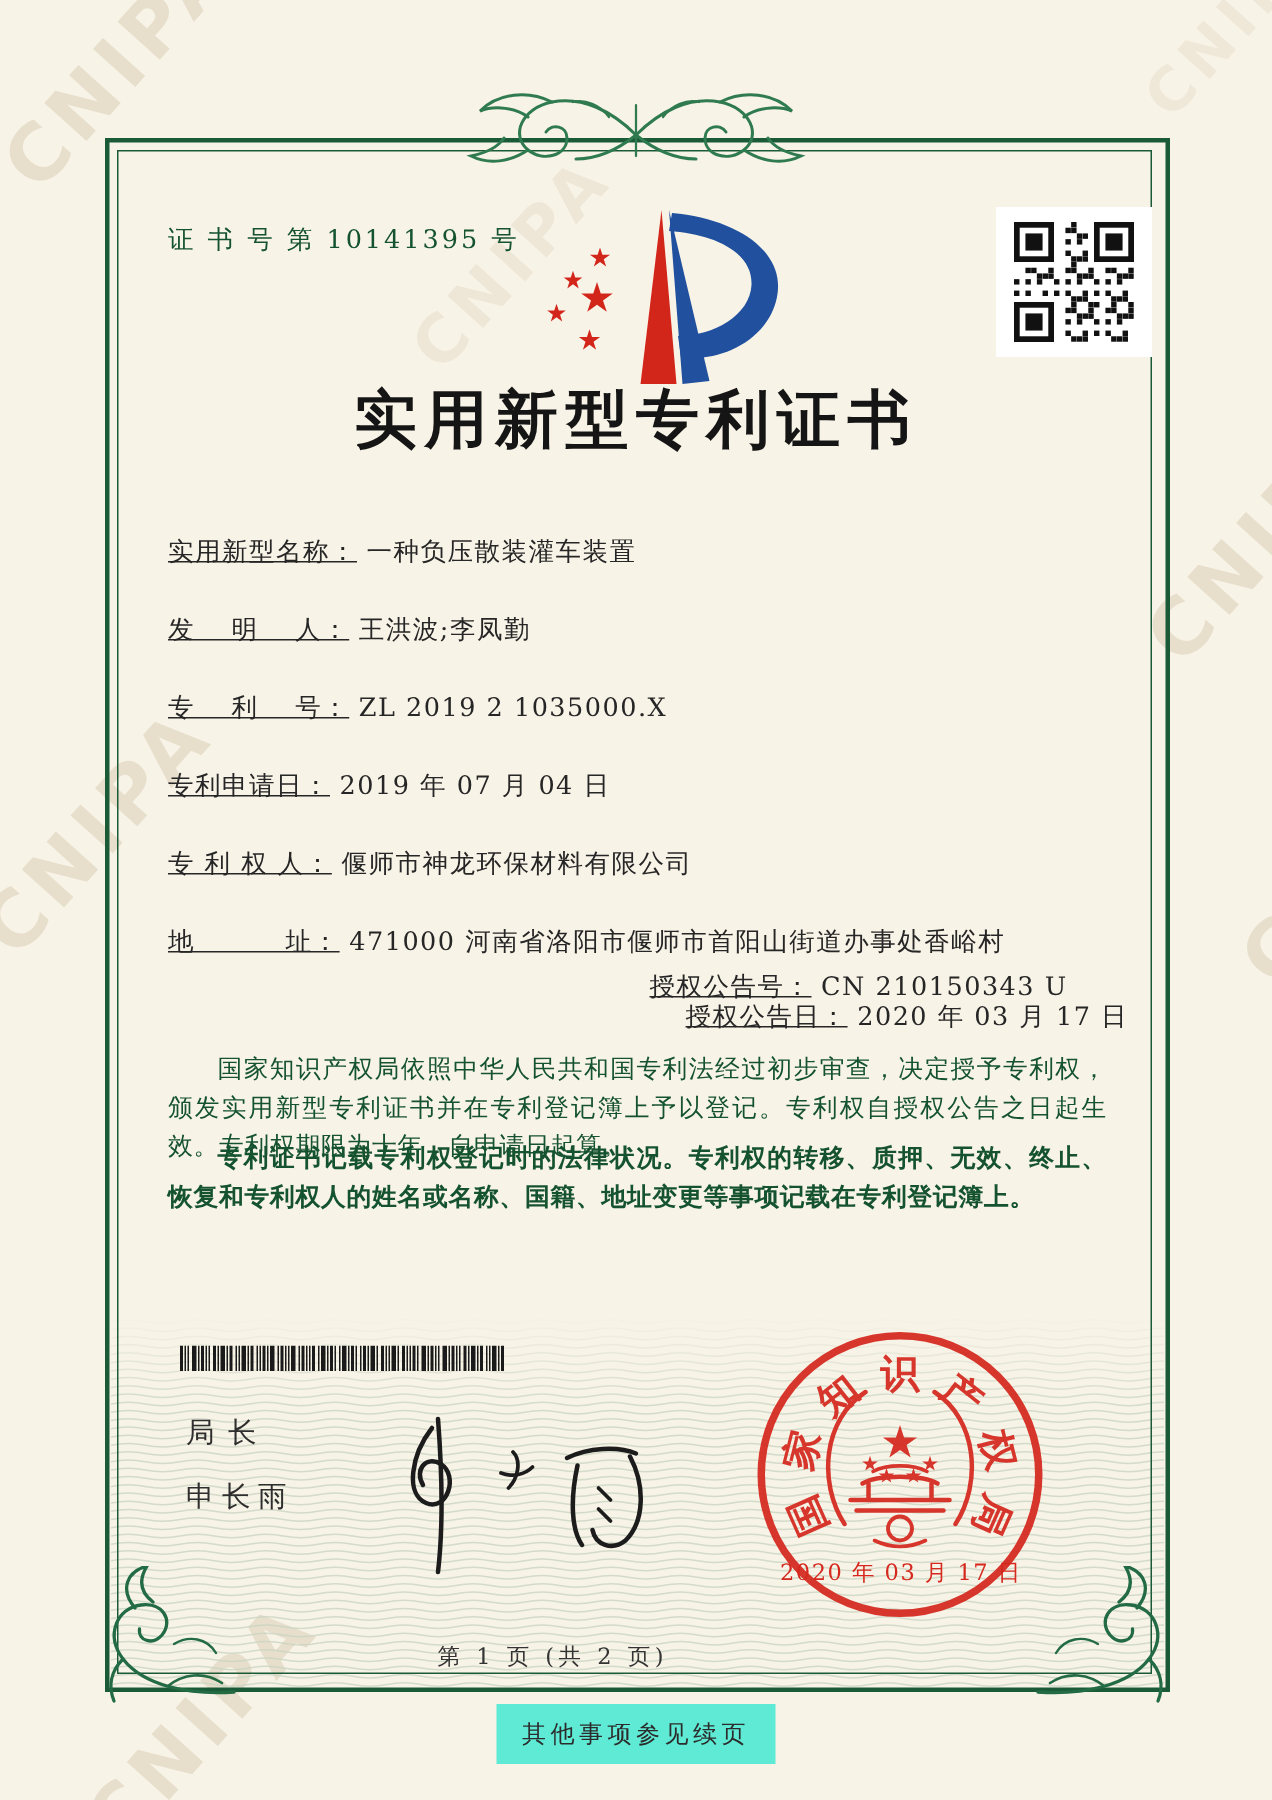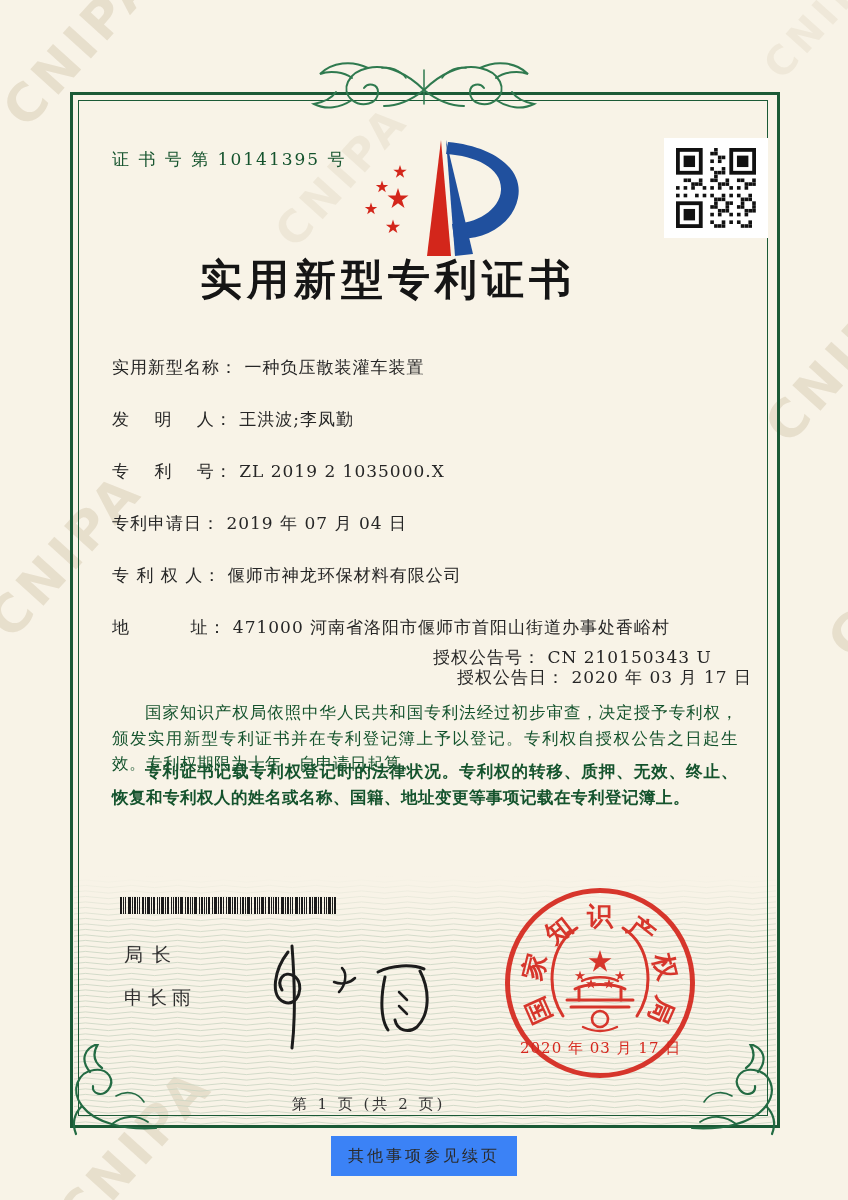--- a/index.html
+++ b/index.html
@@ -16,41 +16,41 @@
             background:linear-gradient(#f8f3e7 10%,rgba(248,243,231,0));}
   
   .border-outer{left:70px;top:92px;width:704px;height:1030px;border:3px solid #1b5a36;z-index:3;}
   .border-inner{left:78px;top:100px;width:688px;height:1014px;border:1px solid #1b5a36;z-index:3;}
   .orn{z-index:4;}
   
   .content{z-index:5;}
   #cert-number{left:112px;top:148px;font-size:17px;color:#14532d;letter-spacing:2px;text-align:center;}
   #qr-box{left:664px;top:138px;width:104px;height:100px;background:#fff;}
   #qr{left:676px;top:148px;}
-  #page-title{left:0;top:252px;width:776px;text-align:center;font-size:42px;font-weight:700;
+  #page-title{left:0;top:252px;width:848px;text-align:center;font-size:42px;font-weight:700;
               color:#151515;letter-spacing:5px;}
   .field-row{left:112px;width:640px;font-size:17px;color:#262626;letter-spacing:1px;white-space:nowrap;}
-  .field-label{display:inline-block;}
+  .field-label{display:inline-block;text-decoration:underline;}
   .field-value{display:inline-block;}
   #grant-no{left:433px;top:646px;font-size:17px;color:#262626;letter-spacing:1px;white-space:nowrap;}
   .para{left:112px;width:626px;font-size:16.5px;line-height:25.5px;color:#14532d;
         text-align:justify;text-indent:2em;letter-spacing:.5px;}
   #barcode{left:120px;top:897px;width:218px;height:17px;}
   #officer{left:124px;top:942px;font-size:19px;color:#2e2e2e;}
   #officer .t{letter-spacing:9px;}
   #officer .n{margin-top:17px;letter-spacing:5px;}
   #signature{left:242px;top:942px;}
   
   #seal{left:505px;top:888px;width:190px;height:190px;z-index:6;opacity:.93;}
   #seal .ring{position:absolute;inset:0;border:5px solid #d5281e;border-radius:50%;}
   #seal .ch{position:absolute;left:50%;top:50%;font-size:26px;font-weight:700;color:#d5281e;}
   #seal-date{left:520px;top:1039px;width:160px;text-align:center;font-size:15px;color:#d5281e;
              letter-spacing:1px;z-index:7;white-space:nowrap;}
   #page-num{left:0;top:1095px;width:737px;text-align:center;font-size:15px;color:#333;letter-spacing:3px;z-index:5;}
-  #cont-box{left:331px;top:1136px;width:186px;height:40px;background:#3b82f6;z-index:5;
+  #cont-box{left:331px;top:1136px;width:186px;height:40px;background:#5eead4;z-index:5;
             display:flex;align-items:center;justify-content:center;}
   #cont-box span{font-size:16px;color:#2b2b2b;letter-spacing:3px;}
 </style>
 </head>
 <body>
 
 <div class="wm" style="left:-20px;top:14px;">CNIPA</div>
 <div class="wm" style="left:255px;top:150px;font-size:44px;opacity:.22;">CNIPA</div>
 <div class="wm" style="left:742px;top:330px;">CNIPA</div>
 <div class="wm" style="left:-35px;top:525px;">CNIPA</div>

